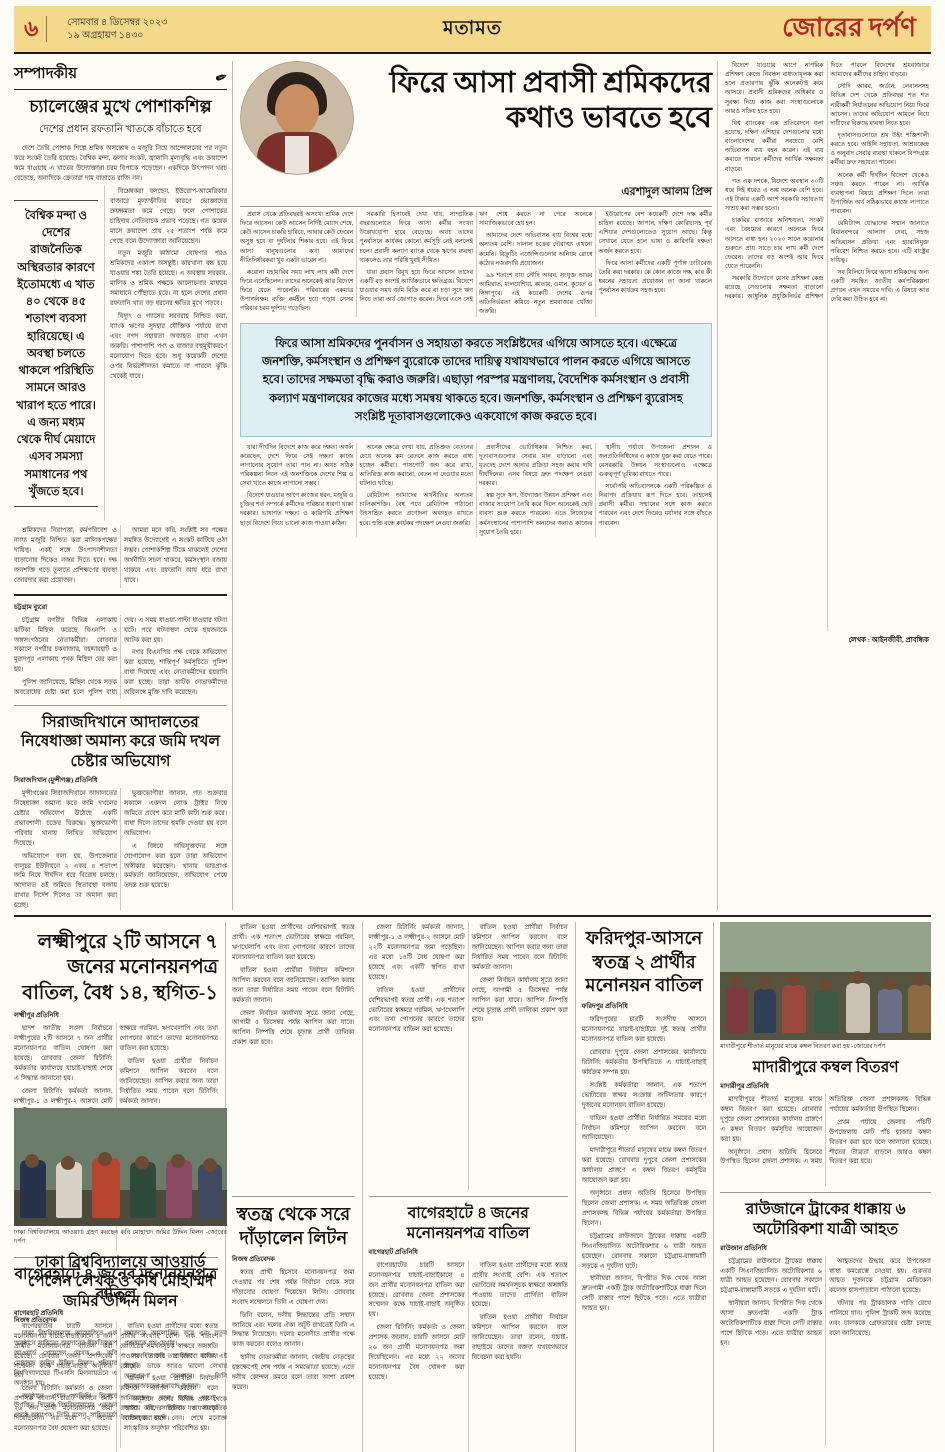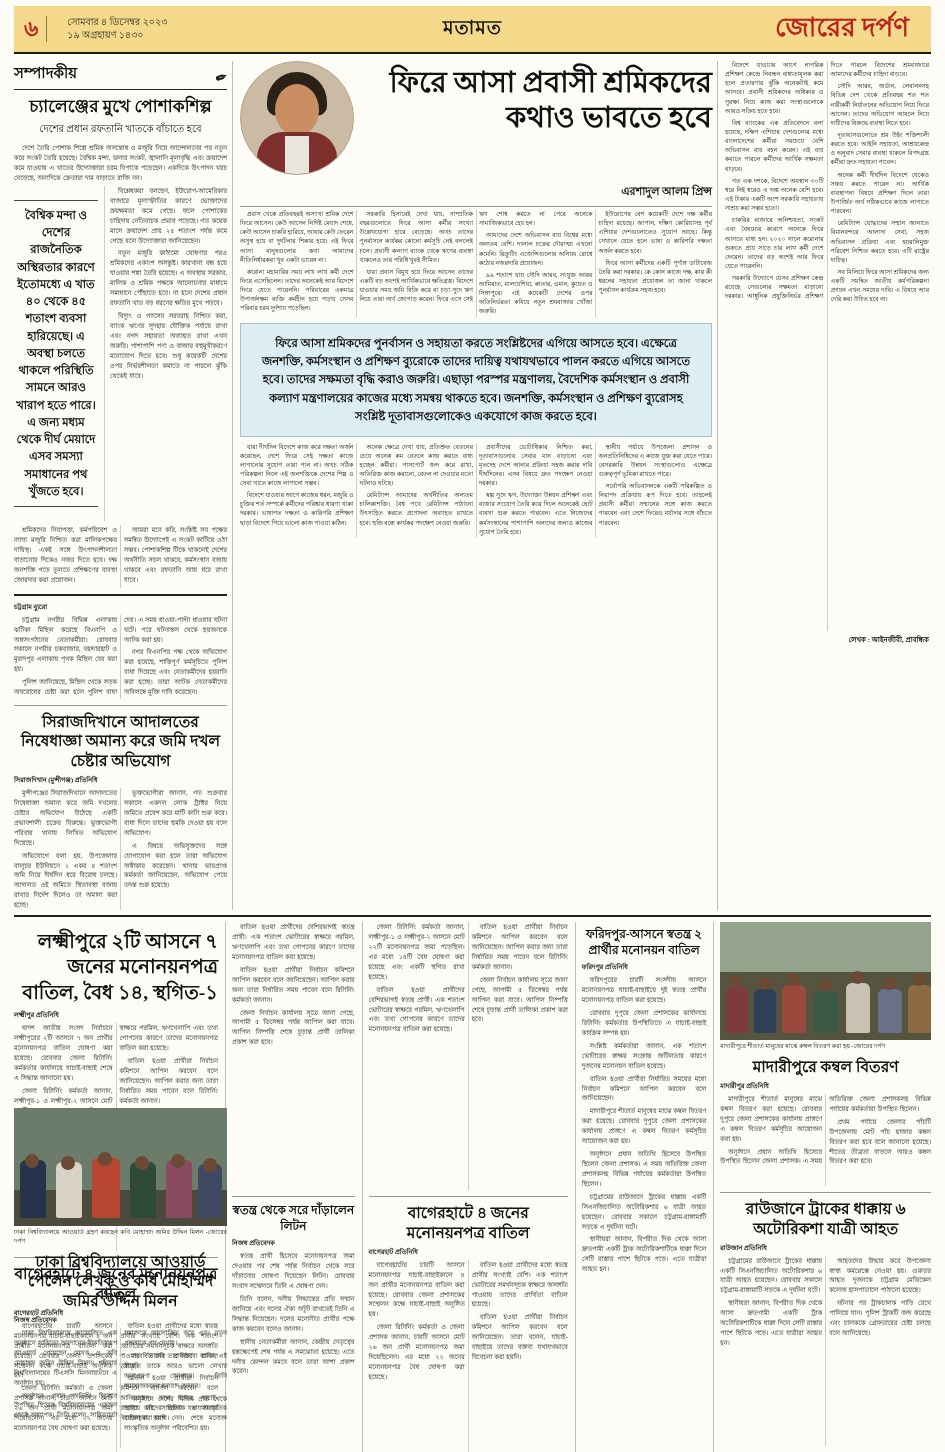--- a/index.html
+++ b/index.html
@@ -35,21 +35,21 @@
     padding-left:20px;
   }
   .mast-center{
     position:absolute;left:0;right:0;text-align:center;
     font-size:19px;font-weight:bold;letter-spacing:1px;color:#1b1b1b;
     pointer-events:none;
   }
   .mast-logo{
     margin-left:auto;
     font-size:26px;font-weight:bold;color:#b8241f;
-    padding-right:22px;
+    padding-right:15px;
     font-family:"Liberation Serif", serif;
   }
   
   .cols{display:flex;gap:5px;margin-top:7px;}
   .col{box-sizing:border-box;}
   .c1{width:213px;}
   .c2{width:480px;}
   .c3{width:212px;}
   .rule-v{border-left:1px solid #bbb;}
   
@@ -107,21 +107,21 @@
   
   h3.hl{
     font-size:15.5px;line-height:1.28;font-weight:bold;text-align:center;
     margin:6px 0 4px 0;
   }
   h3.hl-lg{
     font-size:19.5px;line-height:1.3;font-weight:bold;text-align:right;
     margin:7px 0 5px 0;
   }
   h3.hl-sm{
-    font-size:12px;line-height:1.3;font-weight:bold;text-align:center;
+    font-size:18px;line-height:1.3;font-weight:bold;text-align:center;
     margin:5px 0 4px 0;
   }
   .dateline{font-size:6.5px;font-weight:bold;margin:0 0 2px 0;}
   .hr-thin{border-top:1px solid #999;margin:6px 0;}
   .hr-thick{border-top:2px solid #222;margin:6px 0;}
   
   .photo{position:relative;overflow:hidden;background:#b9b2a4;}
   .cap{font-size:6.2px;line-height:1.45;text-align:justify;margin-top:2px;}
   
   .sc-sky{position:absolute;left:0;top:0;right:0;height:45%;background:#8fa9bd;}

